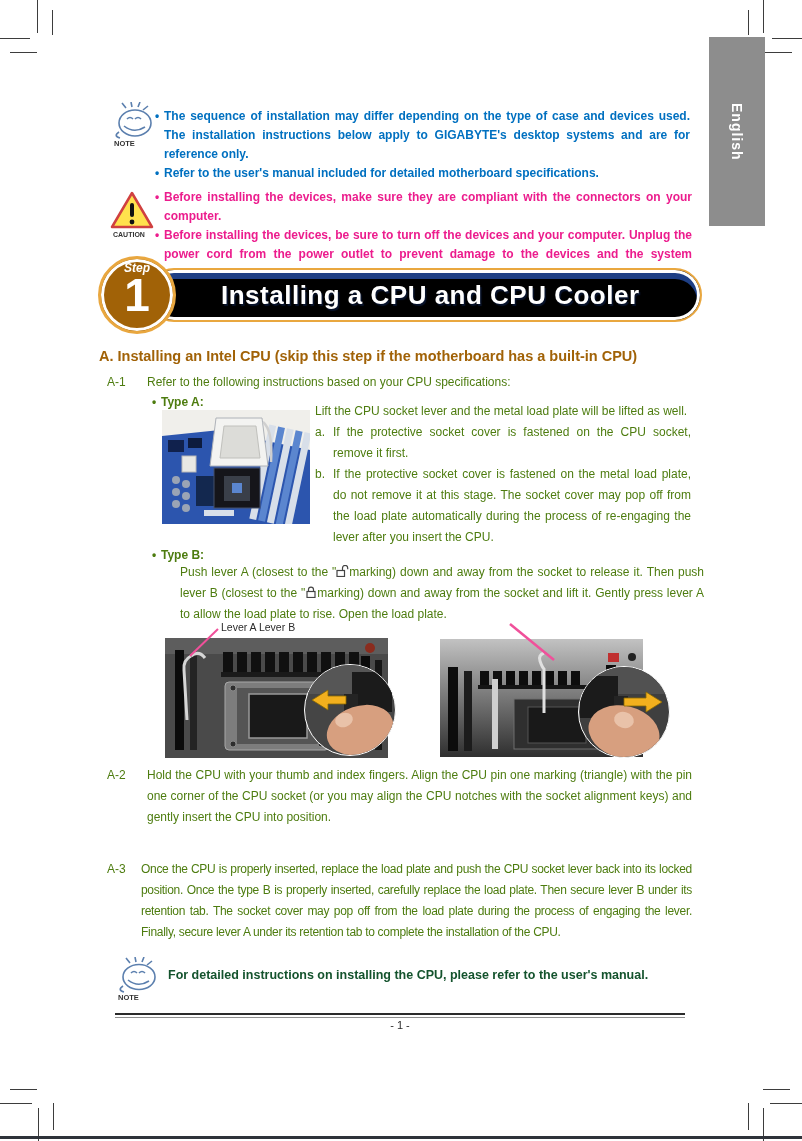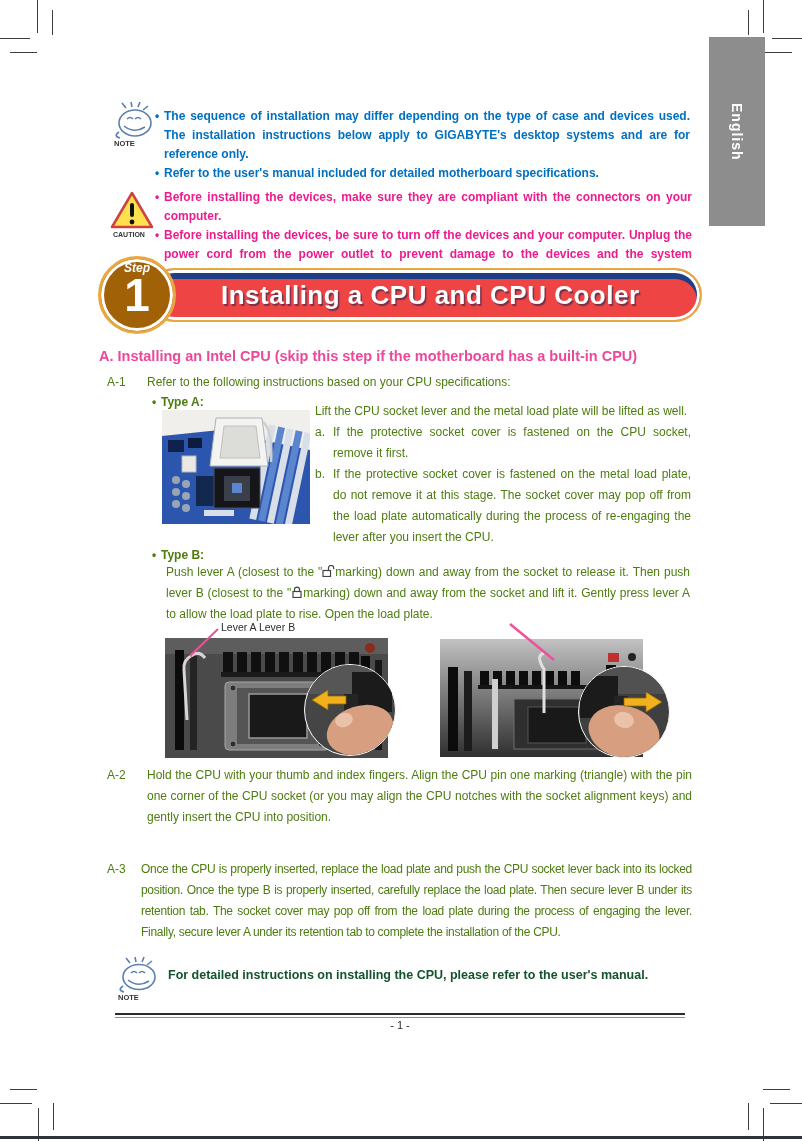--- a/index.html
+++ b/index.html
@@ -15,32 +15,32 @@
     display:flex;align-items:center;justify-content:center;z-index:2;}
   .lang-tab span{writing-mode:vertical-rl;color:#fff;font-weight:bold;font-size:14px;letter-spacing:1px;}
   
   .bullets{position:absolute;display:flex;flex-direction:column;}
   .bullet-row{display:flex;}
   .bullet-dot{flex:0 0 14px;text-align:center;}
   .bullet-text{flex:1;text-align:justify;}
   .note-style{color:#0070c0;font-weight:bold;font-size:12px;line-height:19px;}
   .caution-style{color:#ec1c8d;font-weight:bold;font-size:12px;line-height:19px;}
   
-  .step-bar{position:absolute;left:147px;top:268px;width:551px;height:50px;background:#ef4444;
+  .step-bar{position:absolute;left:147px;top:268px;width:551px;height:50px;background:#000000;
     border:2px solid #e9a73f;border-radius:27px;box-shadow:inset 0 0 0 3px #ffffff, inset 0 6px 0 3px #1e3f85;
     display:flex;align-items:center;z-index:2;}
   .step-bar-title{color:#fff;font-weight:bold;font-size:26px;letter-spacing:.5px;padding-left:72px;
     text-shadow:1.5px 2px 1px rgba(15,35,80,.55);white-space:nowrap;}
   .step-badge{position:absolute;left:98px;top:256px;width:72px;height:72px;border-radius:50%;
     background:#a16207;border:3px solid #e9a73f;box-shadow:inset 0 0 0 3px #ffffff;
     display:flex;flex-direction:column;align-items:center;z-index:3;}
   .step-word{color:#fff;font-weight:bold;font-style:italic;font-size:12px;margin-top:3px;line-height:13px;}
   .step-num{color:#fff;font-weight:bold;font-size:46px;line-height:44px;margin-top:-2px;}
   
-  .sec-heading{position:absolute;left:99px;top:348px;width:600px;color:#ec4899;font-weight:bold;font-size:14.5px;}
+  .sec-heading{position:absolute;left:99px;top:348px;width:600px;color:#a16207;font-weight:bold;font-size:14.5px;}
   .body-txt{font-size:12px;line-height:21px;color:#4d7c0f;}
   .label-col{flex:0 0 40px;}
   .row-flex{display:flex;}
   .just{text-align:justify;}
   .type-bullet{display:flex;font-weight:bold;}
   .hang{display:flex;}
   .hang .mk{flex:0 0 18px;}
   .callout-label{position:absolute;left:221px;top:621px;font-size:10.5px;color:#2b2b2b;z-index:6;}
   .photo{position:absolute;z-index:1;}
   .inset{position:absolute;z-index:4;}
@@ -184,21 +184,21 @@
     <div class="mk">b.</div>
     <div class="just" style="flex:1">If the protective socket cover is fastened on the metal load plate, do not remove it at this stage. The socket cover may pop off from the load plate automatically during the process of re-engaging the lever after you insert the CPU.</div>
   </div>
 </div>
 
 <div class="abs type-bullet body-txt" style="left:147px;top:545px;">
   <div class="bullet-dot">•</div>
   <div>Type B:</div>
 </div>
 
-<div class="abs body-txt just" style="left:166px;top:562px;width:524px;">
+<div class="abs body-txt just" style="left:180px;top:562px;width:524px;">
   <span>Push lever A (closest to the "</span><svg class="lockicon" width="13" height="12" viewBox="0 0 13 12">
       <rect x="1" y="5.5" width="7.5" height="6" fill="none" stroke="#444" stroke-width="1.2"></rect>
       <path d="M6.5 5.5 V3 a2.6 2.6 0 0 1 5.2 0 v1.2" fill="none" stroke="#444" stroke-width="1.2"></path>
     </svg><span>marking) down and away from the socket to release it. Then push lever B (closest to the "</span><svg class="lockicon" width="12" height="12" viewBox="0 0 12 12">
       <rect x="2" y="5.5" width="8" height="6" fill="none" stroke="#444" stroke-width="1.2"></rect>
       <path d="M3.5 5.5 V3.6 a2.5 2.5 0 0 1 5 0 V5.5" fill="none" stroke="#444" stroke-width="1.2"></path>
     </svg><span>marking) down and away from the socket and lift it. Gently press lever A to allow the load plate to rise. Open the load plate.</span>
 </div>
 
 <div class="callout-label">Lever A Lever B</div>

